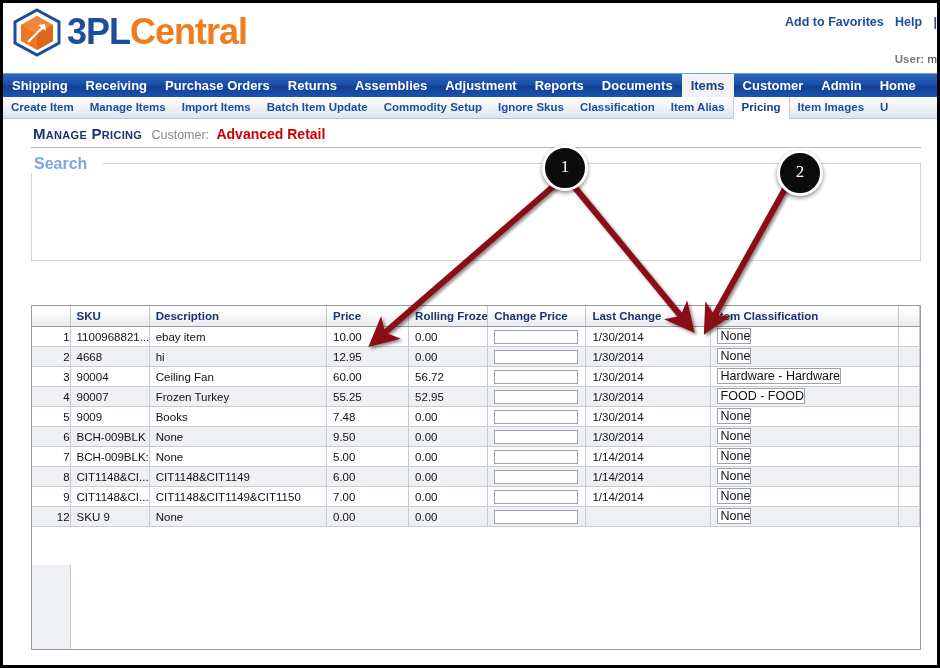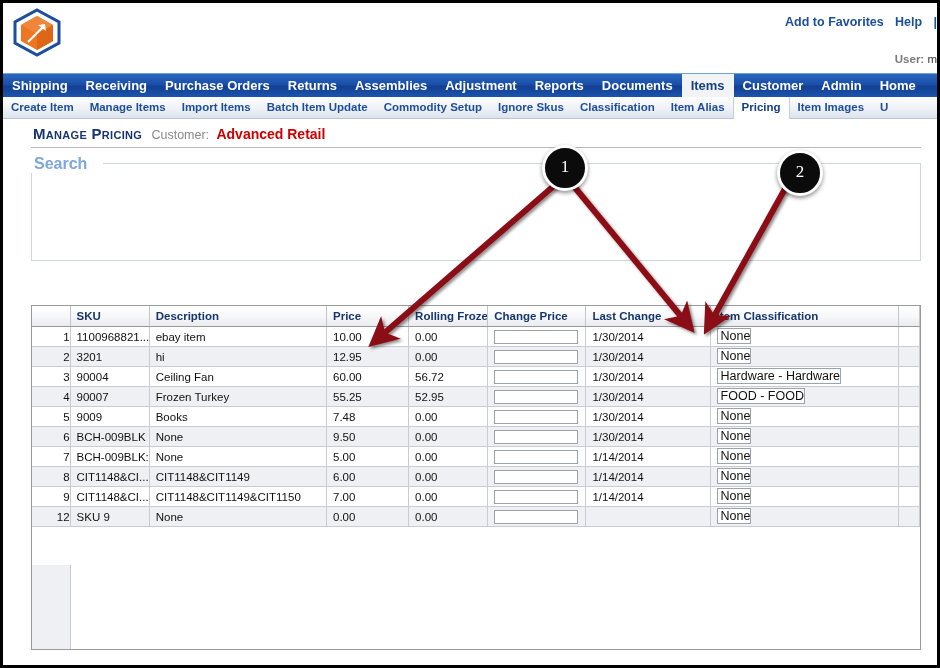--- a/index.html
+++ b/index.html
@@ -122,20 +122,21 @@
     <div class="logo-wrap">
       <svg width="52" height="50" viewBox="0 0 52 50">
         <polygon points="26,3 48,15 48,36 26,48 4,36 4,15" fill="#ffffff" stroke="#1d4e9c" stroke-width="3"></polygon>
         <polygon points="26,9 42,18 42,34 26,43 10,34 10,18" fill="#ee7623"></polygon>
         <polygon points="26,9 42,18 26,27 10,18" fill="#f0853b"></polygon>
         <polygon points="26,27 42,18 42,34 26,43" fill="#dd6716"></polygon>
         <path d="M17,35 L33,19" stroke="#ffffff" stroke-width="2.2" fill="none"></path>
         <polygon points="34,17 35,24 27,18" fill="#ffffff"></polygon>
       </svg>
     </div>
+    <div class="logo-txt"><span class="logo-3pl">3PL</span><span class="logo-central">Central</span></div>
 
     <div class="hdr-links">
       <a href="#">Add to Favorites</a>
       <a href="#">Help</a>
       <a href="#">|</a>
     </div>
     <div class="user-line">
       <span>User:</span>
       <span class="uval">m</span>
     </div>
@@ -229,21 +230,21 @@
                 <td>0.00</td>
                 <td>
                   <span class="cp-input"></span>
                 </td>
                 <td>1/30/2014</td>
                 <td><span class="cls-input">None</span></td>
                 <td></td>
               </tr>
               <tr class="alt">
                 <td class="rowno">2</td>
-                <td>3201</td>
+                <td>4668</td>
                 <td>hi</td>
                 <td>12.95</td>
                 <td>0.00</td>
                 <td>
                   <span class="cp-input"></span>
                 </td>
                 <td>1/30/2014</td>
                 <td><span class="cls-input">None</span></td>
                 <td></td>
               </tr>

